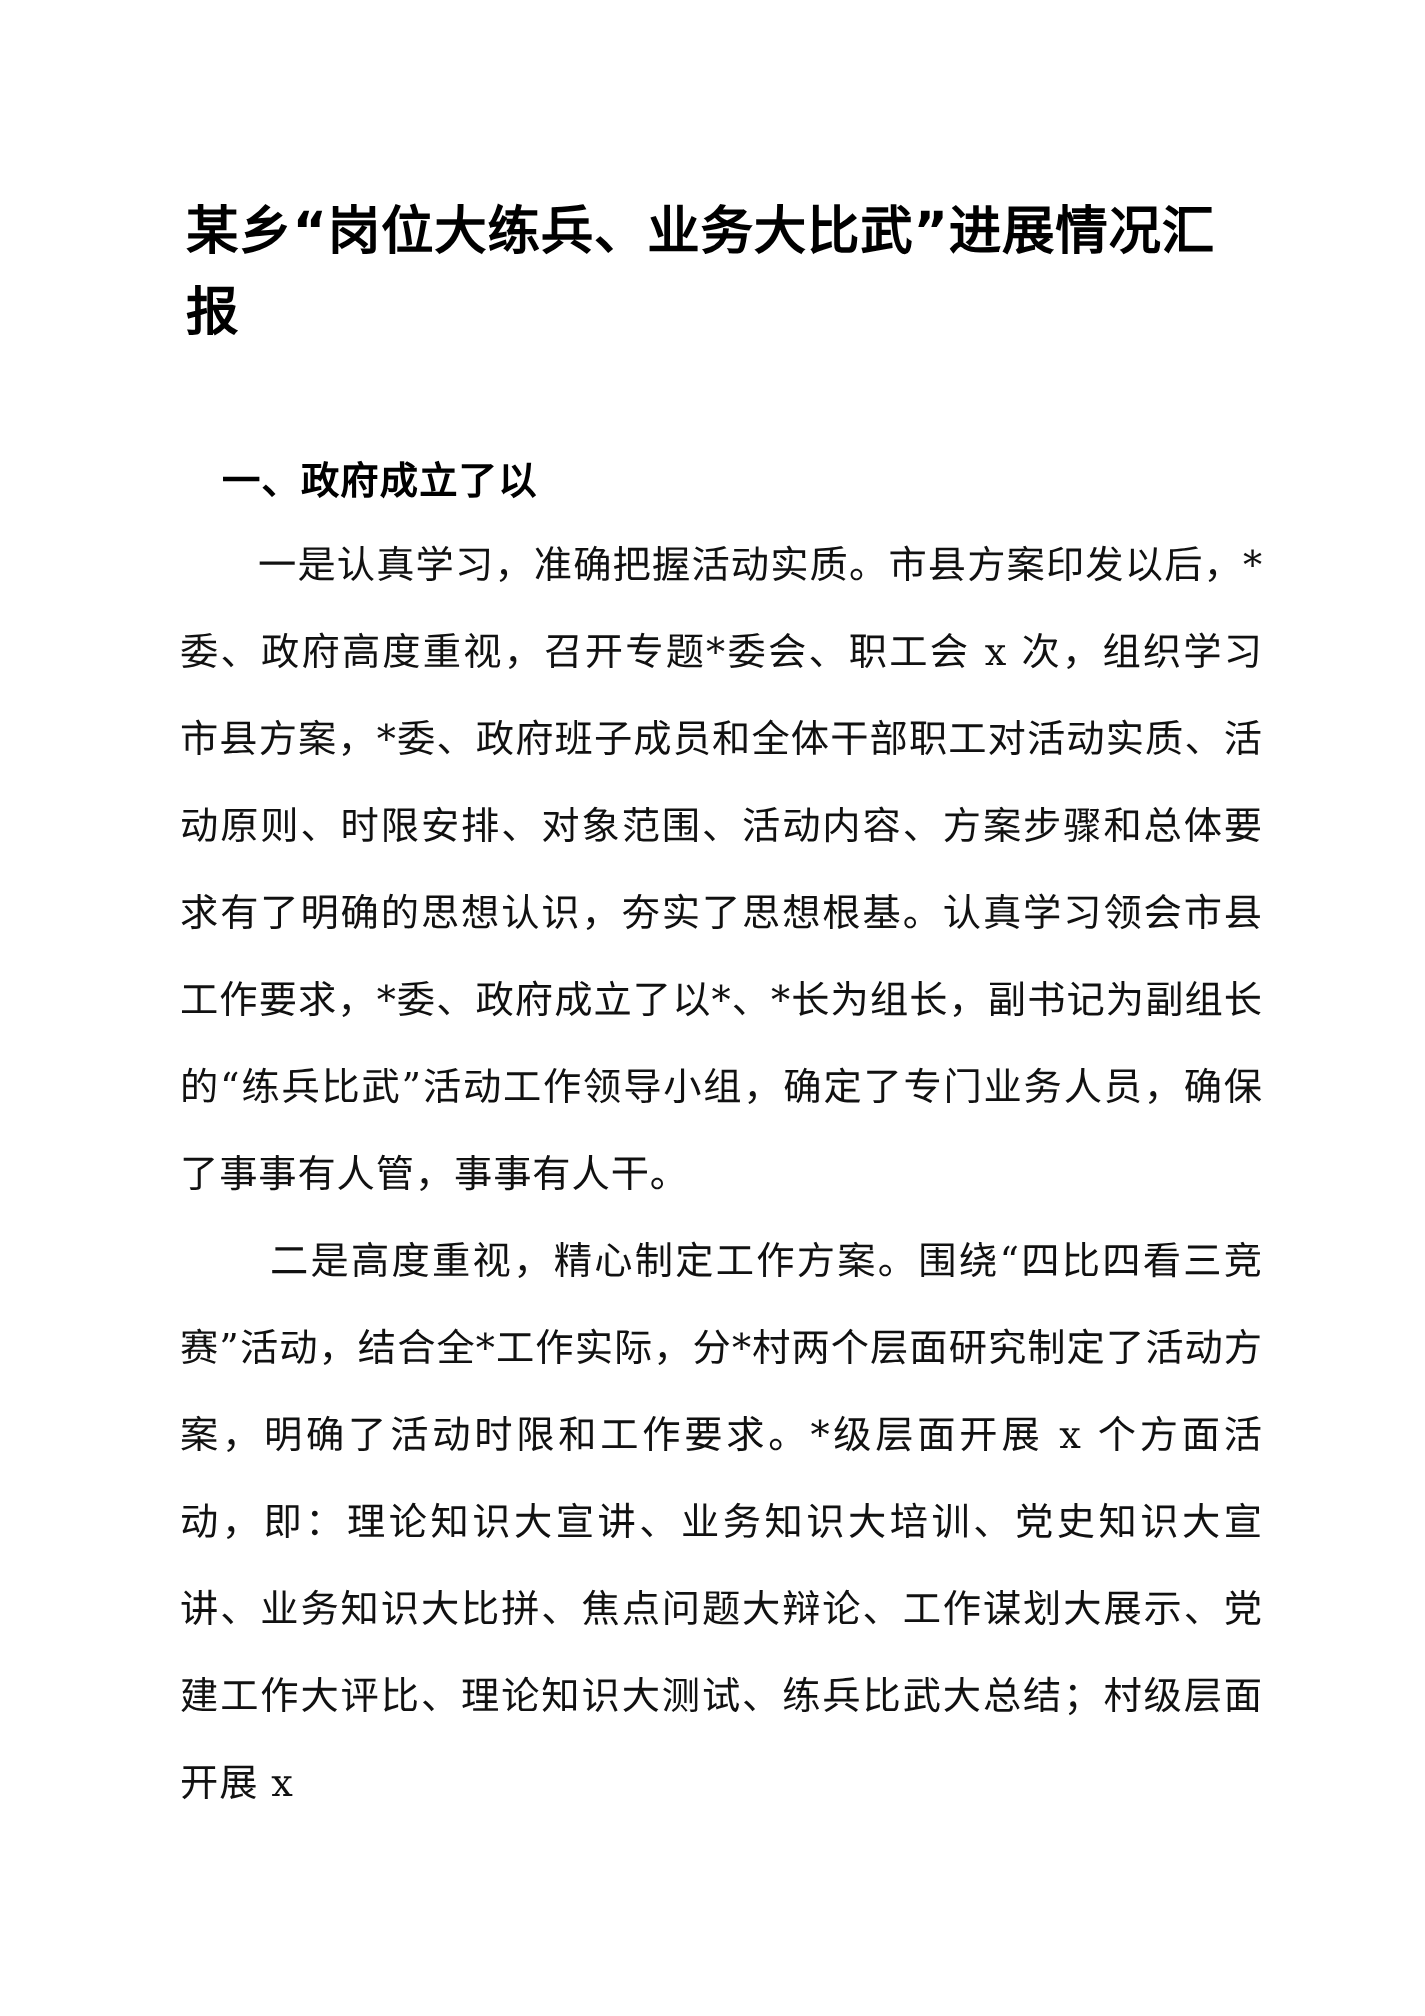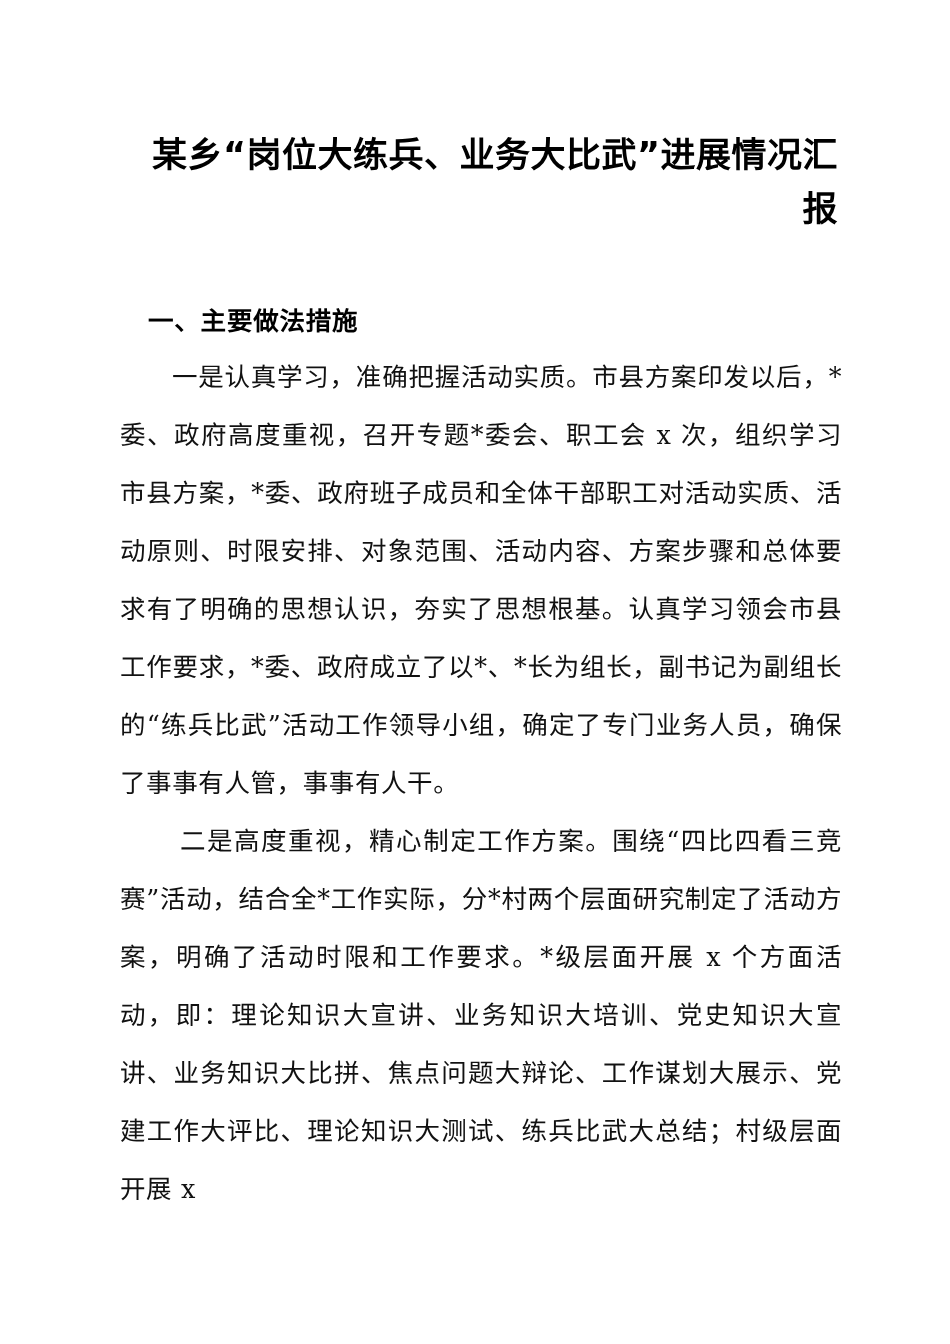--- a/index.html
+++ b/index.html
@@ -25,21 +25,21 @@
     top: 128px;
     width: 722px;
   }
 
   .doc-title {
     font-family: "DejaVu Sans", "Liberation Sans", sans-serif;
     font-weight: 700;
     font-size: 35px;
     line-height: 54px;
     color: #000000;
-    text-align: right;
+    text-align: left;
     letter-spacing: 0.5px;
     margin: 0;
     padding: 0 4px;
   }
 
   .title-gap {
     height: 58px;
   }
 
   .body-para {
@@ -76,20 +76,20 @@
   <div class="content">
 
     <h1 class="doc-title">
       <span>某乡“岗位大练兵、业务大比武”进展情况汇</span><br>
       <span>报</span>
     </h1>
 
     <div class="title-gap"></div>
 
 
-    <h2 class="section-heading">一、主要做法措施</h2>
+    <h2 class="section-heading">一、政府成立了以</h2>
 
     <p class="body-para indent2">一是认真学习，准确把握活动实质。市县方案印发以后，*委、政府高度重视，召开专题*委会、职工会 x 次，组织学习市县方案，*委、政府班子成员和全体干部职工对活动实质、活动原则、时限安排、对象范围、活动内容、方案步骤和总体要求有了明确的思想认识，夯实了思想根基。认真学习领会市县工作要求，*委、政府成立了以*、*长为组长，副书记为副组长的“练兵比武”活动工作领导小组，确定了专门业务人员，确保了事事有人管，事事有人干。</p>
 
     <p class="body-para indent2b">二是高度重视，精心制定工作方案。围绕“四比四看三竞赛”活动，结合全*工作实际，分*村两个层面研究制定了活动方案，明确了活动时限和工作要求。*级层面开展 x 个方面活动，即：理论知识大宣讲、业务知识大培训、党史知识大宣讲、业务知识大比拼、焦点问题大辩论、工作谋划大展示、党建工作大评比、理论知识大测试、练兵比武大总结；村级层面开展 x</p>
 
   </div>
 </div>
 
 </body></html>

